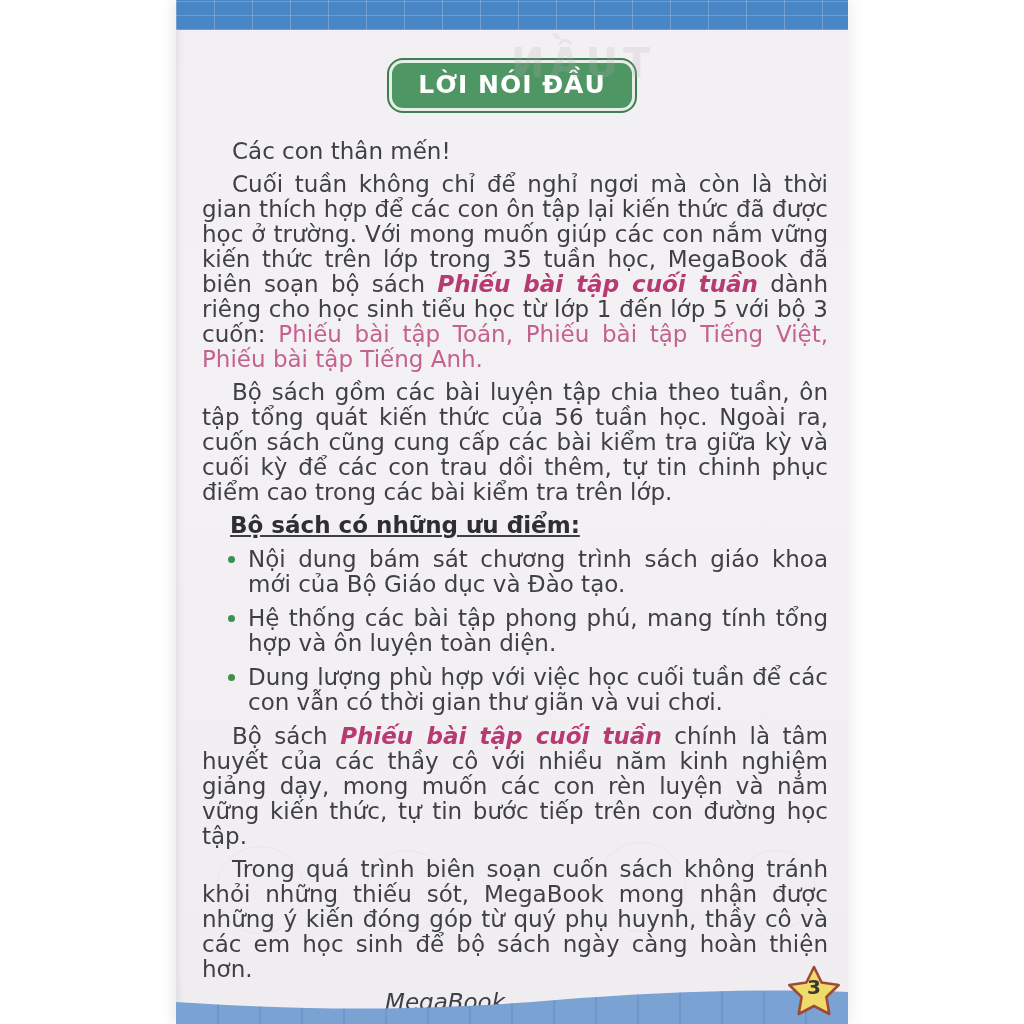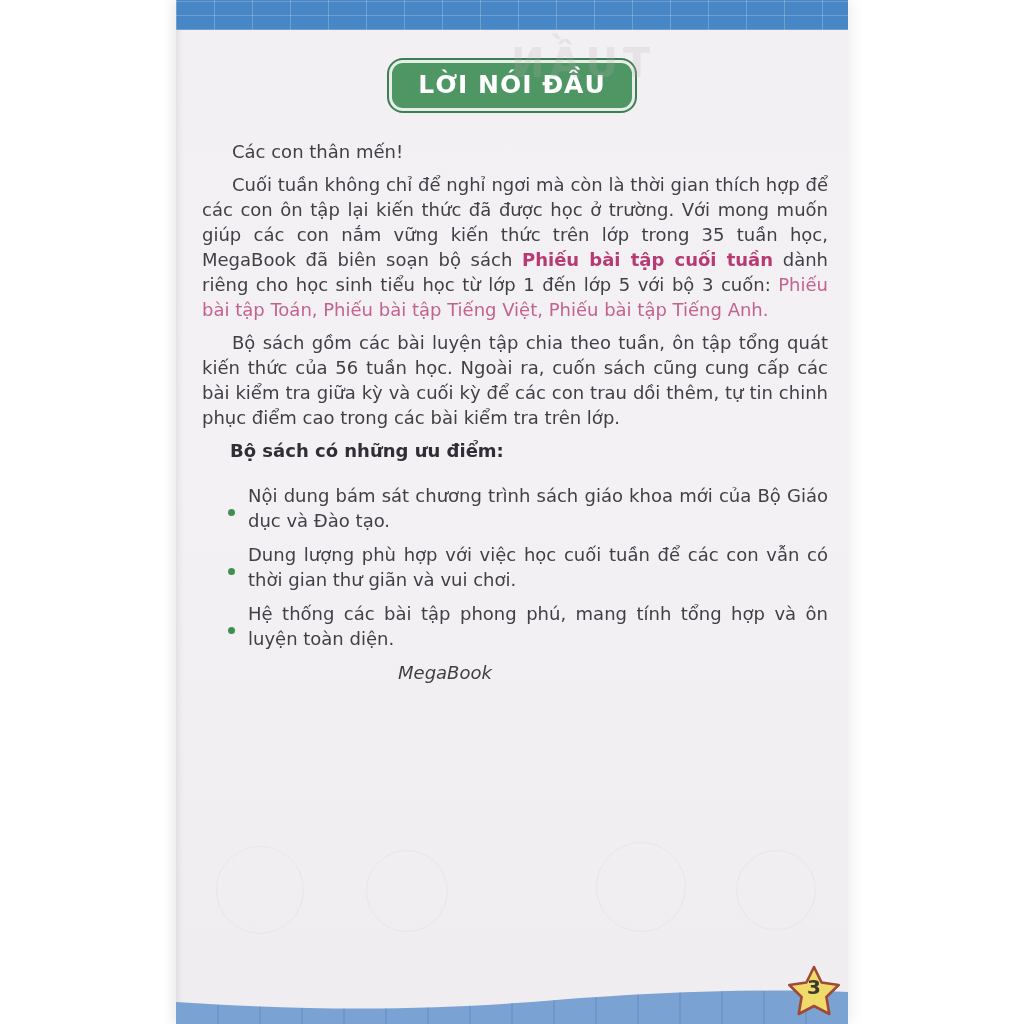--- a/index.html
+++ b/index.html
@@ -37,34 +37,34 @@
     border:2px solid #3d7f53;border-radius:16px;padding:3px;
     background:#e6eee7;
   }
   .badge-inner{
     background:#4e9663;border-radius:11px;padding:7px 26px 9px 26px;
     color:#ffffff;font-weight:bold;font-size:25px;letter-spacing:1px;
   }
   .preface-body{
     position:relative;
     padding:26px 20px 0 26px;
-    color:#3f3f45;font-size:18px;line-height:25px;
+    color:#3f3f45;font-size:23px;line-height:25px;
     text-align:justify;
   }
   .para{margin:0 0 8px 0;}
   .para.indent{text-indent:30px;}
-  .para.heading{margin-left:28px;margin-bottom:20px;}
+  .para.heading{margin-left:28px;margin-bottom:9px;text-decoration:underline;}
   .para.signature{text-align:center;padding-right:140px;margin-top:2px;}
-  .bullet-item{display:flex;margin:0 0 9px 20px;align-items:center;}
+  .bullet-item{display:flex;margin:0 0 9px 20px;}
   .bullet-dot{
     flex:0 0 auto;width:7px;height:7px;border-radius:50%;
     background:#3f8f4f;margin:9px 13px 0 6px;
   }
   .bullet-text{flex:1;text-align:justify;}
-  .seg-bp{color:#b73a72;font-weight:bold;}
+  .seg-bp{color:#b73a72;font-weight:bold;font-style:italic;}
   .seg-p{color:#c4628f;}
   .seg-b{font-weight:bold;color:#2e2e34;}
   .seg-i{font-style:italic;}
   .band-bottom{position:absolute;bottom:0;left:0;width:672px;height:46px;}
   .page-star{
     position:absolute;right:4px;bottom:1px;width:60px;height:62px;
   }
   .page-star .star-num{
     position:absolute;left:0;top:14px;width:100%;text-align:center;
     font-weight:bold;font-size:20px;color:#3a3a2e;
@@ -87,26 +87,28 @@
       <p class="para plain indent"><span class="seg-n">Các con thân mến!</span></p>
       <p class="para plain indent"><span class="seg-n">Cuối tuần không chỉ để nghỉ ngơi mà còn là thời gian thích hợp để các con ôn tập lại kiến thức đã được học ở trường. Với mong muốn giúp các con nắm vững kiến thức trên lớp trong 35 tuần học, MegaBook đã biên soạn bộ sách </span><span class="seg-bp">Phiếu bài tập cuối tuần</span><span class="seg-n"> dành riêng cho học sinh tiểu học từ lớp 1 đến lớp 5 với bộ 3 cuốn: </span><span class="seg-p">Phiếu bài tập Toán, Phiếu bài tập Tiếng Việt, Phiếu bài tập Tiếng Anh.</span></p>
       <p class="para plain indent"><span class="seg-n">Bộ sách gồm các bài luyện tập chia theo tuần, ôn tập tổng quát kiến thức của 56 tuần học. Ngoài ra, cuốn sách cũng cung cấp các bài kiểm tra giữa kỳ và cuối kỳ để các con trau dồi thêm, tự tin chinh phục điểm cao trong các bài kiểm tra trên lớp.</span></p>
       <p class="para heading"><span class="seg-b">Bộ sách có những ưu điểm:</span></p>
       <div class="bullet-item">
         <span class="bullet-dot"></span>
         <span class="bullet-text"><span class="seg-n">Nội dung bám sát chương trình sách giáo khoa mới của Bộ Giáo dục và Đào tạo.</span></span>
       </div>
       <div class="bullet-item">
         <span class="bullet-dot"></span>
-        <span class="bullet-text"><span class="seg-n">Dung lượng phù hợp với việc học cuối tuần để các con vẫn có thời gian thư giãn và vui chơi.</span></span>
+        <span class="bullet-text"><span class="seg-n">Hệ thống các bài tập phong phú, mang tính tổng hợp và ôn luyện toàn diện.</span></span>
       </div>
       <div class="bullet-item">
         <span class="bullet-dot"></span>
-        <span class="bullet-text"><span class="seg-n">Hệ thống các bài tập phong phú, mang tính tổng hợp và ôn luyện toàn diện.</span></span>
+        <span class="bullet-text"><span class="seg-n">Dung lượng phù hợp với việc học cuối tuần để các con vẫn có thời gian thư giãn và vui chơi.</span></span>
       </div>
+      <p class="para plain indent"><span class="seg-n">Bộ sách </span><span class="seg-bp">Phiếu bài tập cuối tuần</span><span class="seg-n"> chính là tâm huyết của các thầy cô với nhiều năm kinh nghiệm giảng dạy, mong muốn các con rèn luyện và nắm vững kiến thức, tự tin bước tiếp trên con đường học tập.</span></p>
+      <p class="para plain indent"><span class="seg-n">Trong quá trình biên soạn cuốn sách không tránh khỏi những thiếu sót, MegaBook mong nhận được những ý kiến đóng góp từ quý phụ huynh, thầy cô và các em học sinh để bộ sách ngày càng hoàn thiện hơn.</span></p>
       <p class="para signature"><span class="seg-i">MegaBook</span></p>
     </div>
 
   <div class="ghost-flower" style="left:40px;top:846px;width:86px;height:86px;"></div>
   <div class="ghost-flower" style="left:190px;top:850px;width:80px;height:80px;"></div>
   <div class="ghost-flower" style="left:420px;top:842px;width:88px;height:88px;"></div>
   <div class="ghost-flower" style="left:560px;top:850px;width:78px;height:78px;"></div>
 
   <svg class="band-bottom" viewBox="0 0 672 46" preserveAspectRatio="none" aria-hidden="true">
     <defs>

